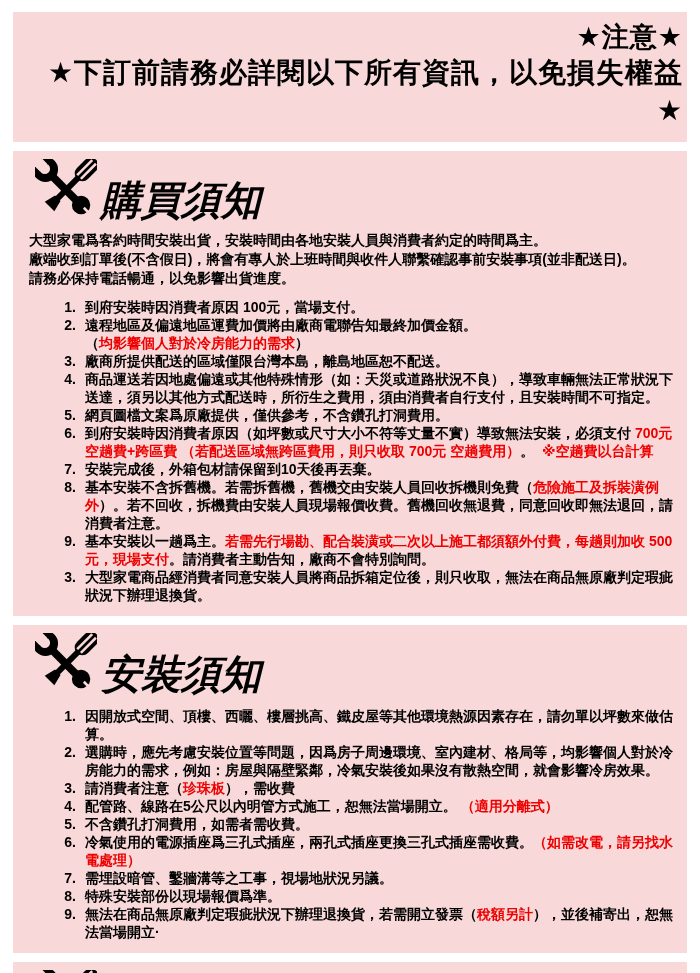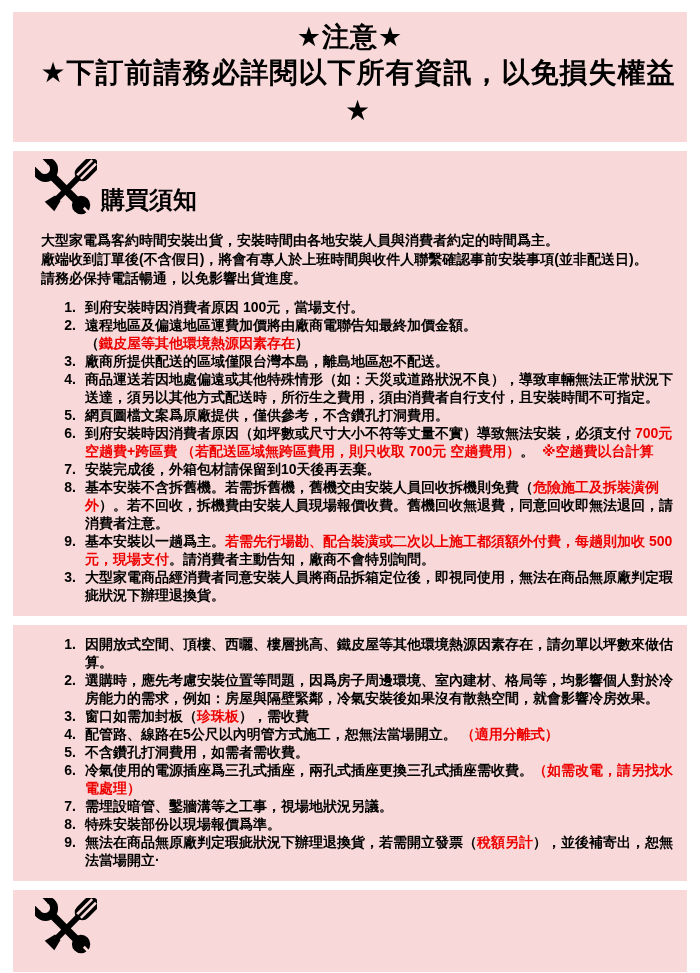--- a/index.html
+++ b/index.html
@@ -1,28 +1,28 @@
 <!DOCTYPE html>
 <html style="--pink: #f8d8d8; --red: #ee0000;"><head>
 <meta charset="utf-8">
 <style>
   html,body{margin:0;padding:0;background:#ffffff;}
   body{font-family:"Liberation Sans","DejaVu Sans",sans-serif;font-weight:bold;color:#000;}
   .page{width:700px;min-height:973px;background:#fff;padding-top:12px;box-sizing:border-box;}
   .panel{background:var(--pink,#f8d8d8);margin:0 13px 9px 13px;}
   
-  .banner{text-align:center;padding:8px 4px 12px 4px;}
+  .banner{text-align:right;padding:8px 4px 12px 4px;}
   .banner .l1{font-size:27px;line-height:34px;letter-spacing:1px;}
   .banner .l2{font-size:28px;line-height:38px;letter-spacing:1px;margin-left:16px;}
   
   .sec{padding-bottom:10px;}
   .sec-head{display:flex;align-items:flex-end;padding:8px 0 2px 22px;}
   .sec-head svg{display:block;}
-  .sec-title{font-size:24px;line-height:38px;margin:0 0 2px 4px;font-weight:bold;}
-  .intro{padding:8px 10px 0 28px;font-size:14px;line-height:19px;}
+  .sec-title{font-size:40px;line-height:38px;margin:0 0 2px 4px;font-weight:bold;font-style:italic;}
+  .intro{padding:8px 10px 0 16px;font-size:14px;line-height:19px;}
   .olist{padding:10px 6px 2px 0;font-size:14px;line-height:18px;}
   .oitem{display:flex;align-items:flex-start;}
   .onum{flex:none;width:72px;text-align:right;padding-right:9px;box-sizing:border-box;}
   .ocontent{flex:1;min-width:0;}
   .rich-line{white-space:pre-wrap;}
   .red{color:var(--red,#ee0000);}
   .bgfill{fill:var(--pink,#f8d8d8);}
 </style>
 </head>
 <body style="background: rgb(255, 255, 255); color: rgb(0, 0, 0);">
@@ -68,21 +68,21 @@
         <div class="oitem">
           <div class="onum">1.</div>
           <div class="ocontent">
             <div class="rich-line"><span>到府安裝時因消費者原因 100元，當場支付。</span></div>
           </div>
         </div>
         <div class="oitem">
           <div class="onum">2.</div>
           <div class="ocontent">
             <div class="rich-line"><span>遠程地區及偏遠地區運費加價將由廠商電聯告知最終加價金額。
-（</span><span class="red">鐵皮屋等其他環境熱源因素存在</span><span>）</span></div>
+（</span><span class="red">均影響個人對於冷房能力的需求</span><span>）</span></div>
           </div>
         </div>
         <div class="oitem">
           <div class="onum">3.</div>
           <div class="ocontent">
             <div class="rich-line"><span>廠商所提供配送的區域僅限台灣本島，離島地區恕不配送。</span></div>
           </div>
         </div>
         <div class="oitem">
           <div class="onum">4.</div>
@@ -116,86 +116,27 @@
         </div>
         <div class="oitem">
           <div class="onum">9.</div>
           <div class="ocontent">
             <div class="rich-line"><span>基本安裝以一趟爲主。</span><span class="red">若需先行場勘、配合裝潢或二次以上施工都須額外付費，每趟則加收 500元，現場支付</span><span>。請消費者主動告知，廠商不會特別詢問。</span></div>
           </div>
         </div>
         <div class="oitem">
           <div class="onum">3.</div>
           <div class="ocontent">
-            <div class="rich-line"><span>大型家電商品經消費者同意安裝人員將商品拆箱定位後，即視同使用，無法在商品無原廠判定瑕疵狀況下辦理退換貨。</span></div>
+            <div class="rich-line"><span>大型家電商品經消費者同意安裝人員將商品拆箱定位後，則只收取，無法在商品無原廠判定瑕疵狀況下辦理退換貨。</span></div>
           </div>
         </div>
       </div>
   </section>
 
   <section class="panel sec sec-install">
-    <div class="olist">
-        <div class="oitem">
-          <div class="onum">1.</div>
-          <div class="ocontent">
-            <div class="rich-line"><span>因開放式空間、頂樓、西曬、樓層挑高、鐵皮屋等其他環境熱源因素存在，請勿單以坪數來做估算。</span></div>
-          </div>
-        </div>
-        <div class="oitem">
-          <div class="onum">2.</div>
-          <div class="ocontent">
-            <div class="rich-line"><span>選購時，應先考慮安裝位置等問題，因爲房子周邊環境、室內建材、格局等，均影響個人對於冷房能力的需求，例如：房屋與隔壁緊鄰，冷氣安裝後如果沒有散熱空間，就會影響冷房效果。</span></div>
-          </div>
-        </div>
-        <div class="oitem">
-          <div class="onum">3.</div>
-          <div class="ocontent">
-            <div class="rich-line"><span>窗口如需加封板（</span><span class="red">珍珠板</span><span>），需收費</span></div>
-          </div>
-        </div>
-        <div class="oitem">
-          <div class="onum">4.</div>
-          <div class="ocontent">
-            <div class="rich-line"><span>配管路、線路在5公尺以內明管方式施工，恕無法當場開立。 </span><span class="red">（適用分離式）</span></div>
-          </div>
-        </div>
-        <div class="oitem">
-          <div class="onum">5.</div>
-          <div class="ocontent">
-            <div class="rich-line"><span>不含鑽孔打洞費用，如需者需收費。</span></div>
-          </div>
-        </div>
-        <div class="oitem">
-          <div class="onum">6.</div>
-          <div class="ocontent">
-            <div class="rich-line"><span>冷氣使用的電源插座爲三孔式插座，兩孔式插座更換三孔式插座需收費。</span><span class="red">（如需改電，請另找水電處理）</span></div>
-          </div>
-        </div>
-        <div class="oitem">
-          <div class="onum">7.</div>
-          <div class="ocontent">
-            <div class="rich-line"><span>需埋設暗管、鑿牆溝等之工事，視場地狀況另議。</span></div>
-          </div>
-        </div>
-        <div class="oitem">
-          <div class="onum">8.</div>
-          <div class="ocontent">
-            <div class="rich-line"><span>特殊安裝部份以現場報價爲準。</span></div>
-          </div>
-        </div>
-        <div class="oitem">
-          <div class="onum">9.</div>
-          <div class="ocontent">
-            <div class="rich-line"><span>無法在商品無原廠判定瑕疵狀況下辦理退換貨，若需開立發票（</span><span class="red">稅額另計</span><span>），並後補寄出，恕無法當場開立·</span></div>
-          </div>
-        </div>
-      </div>
-  </section>
-
-  <section class="panel sec sec-returns">
     <div class="sec-head">
       <svg width="62" height="62" viewBox="0 0 64 64">
         <g fill="#000">
           <g transform="rotate(45 32 32)">
             <rect x="24" y="-12" width="16" height="28" rx="8"></rect>
             <rect x="29" y="14" width="6" height="32"></rect>
             <path d="M28 44 L36 44 L39 56 L25 56 Z"></path>
           </g>
           <g transform="rotate(45 32 32)">
             <rect class="bgfill" x="28" y="-9" width="2.6" height="22"></rect>
@@ -204,18 +145,101 @@
           <g transform="rotate(-45 32 32)">
             <circle cx="32" cy="2" r="13"></circle>
             <rect class="bgfill" x="26.5" y="-14" width="11" height="13"></rect>
             <circle class="bgfill" cx="32" cy="1" r="5.5"></circle>
             <rect x="28" y="11" width="8" height="42"></rect>
             <circle cx="32" cy="54" r="9.5"></circle>
             <rect class="bgfill" x="30.6" y="58" width="2.8" height="7"></rect>
           </g>
         </g>
       </svg>
-
+      <h2 class="sec-title">安裝須知</h2>
     </div>
-
+    <div class="olist">
+        <div class="oitem">
+          <div class="onum">1.</div>
+          <div class="ocontent">
+            <div class="rich-line"><span>因開放式空間、頂樓、西曬、樓層挑高、鐵皮屋等其他環境熱源因素存在，請勿單以坪數來做估算。</span></div>
+          </div>
+        </div>
+        <div class="oitem">
+          <div class="onum">2.</div>
+          <div class="ocontent">
+            <div class="rich-line"><span>選購時，應先考慮安裝位置等問題，因爲房子周邊環境、室內建材、格局等，均影響個人對於冷房能力的需求，例如：房屋與隔壁緊鄰，冷氣安裝後如果沒有散熱空間，就會影響冷房效果。</span></div>
+          </div>
+        </div>
+        <div class="oitem">
+          <div class="onum">3.</div>
+          <div class="ocontent">
+            <div class="rich-line"><span>請消費者注意（</span><span class="red">珍珠板</span><span>），需收費</span></div>
+          </div>
+        </div>
+        <div class="oitem">
+          <div class="onum">4.</div>
+          <div class="ocontent">
+            <div class="rich-line"><span>配管路、線路在5公尺以內明管方式施工，恕無法當場開立。 </span><span class="red">（適用分離式）</span></div>
+          </div>
+        </div>
+        <div class="oitem">
+          <div class="onum">5.</div>
+          <div class="ocontent">
+            <div class="rich-line"><span>不含鑽孔打洞費用，如需者需收費。</span></div>
+          </div>
+        </div>
+        <div class="oitem">
+          <div class="onum">6.</div>
+          <div class="ocontent">
+            <div class="rich-line"><span>冷氣使用的電源插座爲三孔式插座，兩孔式插座更換三孔式插座需收費。</span><span class="red">（如需改電，請另找水電處理）</span></div>
+          </div>
+        </div>
+        <div class="oitem">
+          <div class="onum">7.</div>
+          <div class="ocontent">
+            <div class="rich-line"><span>需埋設暗管、鑿牆溝等之工事，視場地狀況另議。</span></div>
+          </div>
+        </div>
+        <div class="oitem">
+          <div class="onum">8.</div>
+          <div class="ocontent">
+            <div class="rich-line"><span>特殊安裝部份以現場報價爲準。</span></div>
+          </div>
+        </div>
+        <div class="oitem">
+          <div class="onum">9.</div>
+          <div class="ocontent">
+            <div class="rich-line"><span>無法在商品無原廠判定瑕疵狀況下辦理退換貨，若需開立發票（</span><span class="red">稅額另計</span><span>），並後補寄出，恕無法當場開立·</span></div>
+          </div>
+        </div>
+      </div>
   </section>
 
+  <section class="panel sec sec-returns">
+    <div class="sec-head">
+      <svg width="62" height="62" viewBox="0 0 64 64">
+        <g fill="#000">
+          <g transform="rotate(45 32 32)">
+            <rect x="24" y="-12" width="16" height="28" rx="8"></rect>
+            <rect x="29" y="14" width="6" height="32"></rect>
+            <path d="M28 44 L36 44 L39 56 L25 56 Z"></path>
+          </g>
+          <g transform="rotate(45 32 32)">
+            <rect class="bgfill" x="28" y="-9" width="2.6" height="22"></rect>
+            <rect class="bgfill" x="33.4" y="-9" width="2.6" height="22"></rect>
+          </g>
+          <g transform="rotate(-45 32 32)">
+            <circle cx="32" cy="2" r="13"></circle>
+            <rect class="bgfill" x="26.5" y="-14" width="11" height="13"></rect>
+            <circle class="bgfill" cx="32" cy="1" r="5.5"></circle>
+            <rect x="28" y="11" width="8" height="42"></rect>
+            <circle cx="32" cy="54" r="9.5"></circle>
+            <rect class="bgfill" x="30.6" y="58" width="2.8" height="7"></rect>
+          </g>
+        </g>
+      </svg>
+
+    </div>
+
+  </section>
+
 </div>
 
 </body></html>

